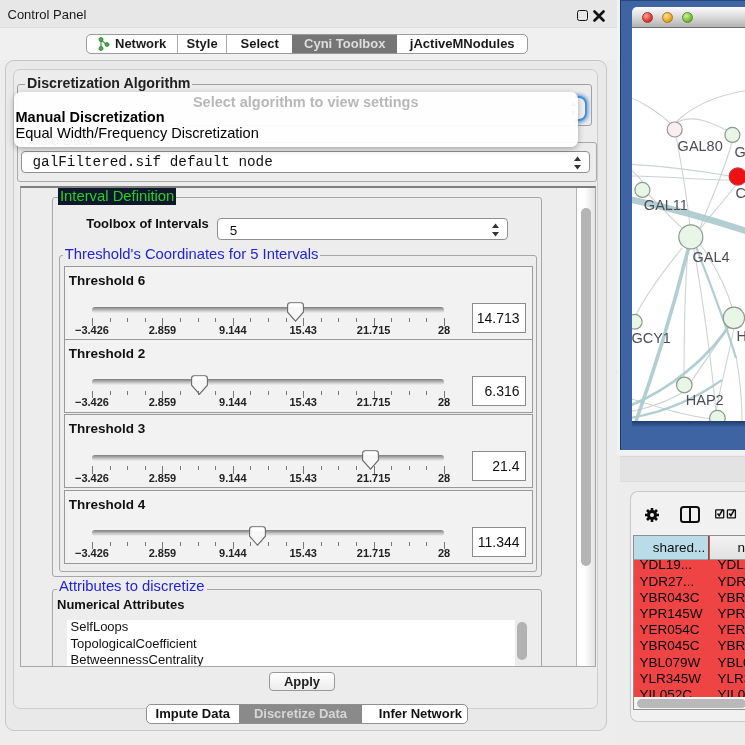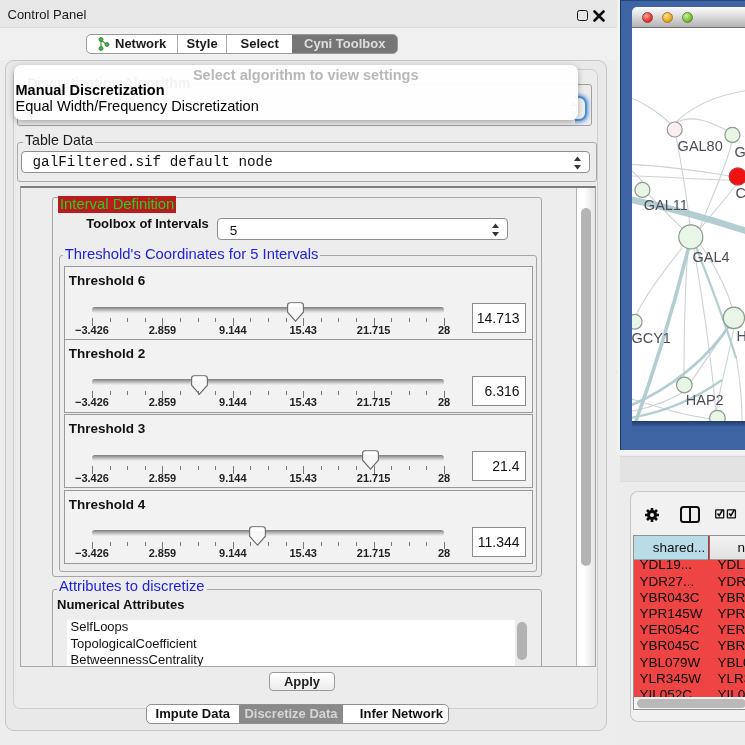--- a/index.html
+++ b/index.html
@@ -32,20 +32,21 @@
     <svg width="14" height="16" viewBox="0 0 14 16" style="margin-right:4px;">
       <path d="M4 4 L9 8 M4 4 L4 12" stroke="#3c9e3c" stroke-width="1.2" fill="none"></path>
       <circle cx="4" cy="3.5" r="2" fill="#49b049" stroke="#2c7a2c" stroke-width="0.8"></circle>
       <circle cx="10" cy="8.5" r="2" fill="#49b049" stroke="#2c7a2c" stroke-width="0.8"></circle>
       <circle cx="4" cy="12.5" r="2" fill="#49b049" stroke="#2c7a2c" stroke-width="0.8"></circle>
     </svg>
     Network</div>
   <div style="width:49.6px;display:flex;align-items:center;justify-content:center;border-right:1px solid #aaa;">Style</div>
   <div style="width:64.6px;display:flex;align-items:center;justify-content:center;">Select</div>
   <div style="width:105.5px;display:flex;align-items:center;justify-content:center;background:#767676;color:#dedede;">Cyni Toolbox</div>
+  <div style="width:129.5px;display:flex;align-items:center;justify-content:center;">jActiveMNodules</div>
 </div>
 
 <div class="abs" style="left:5px;top:60px;width:602px;height:671px;background:#e9e9e9;border:1px solid #c6c6c6;border-radius:9px;"></div>
 
 <div class="abs" style="left:12.5px;top:68.5px;width:585.5px;height:640.5px;background:#ececec;border:1px solid #cdcdcd;border-radius:7px;"></div>
 
 <div class="abs" style="left:16.5px;top:83.5px;width:575.5px;height:42.5px;border:1px solid #a0a0a0;border-radius:3px;"></div>
 <div class="abs" style="left:25px;top:74.5px;font-size:14.2px;line-height:16px;font-weight:bold;color:#222;background:#ececec;padding:0 2px;">Discretization Algorithm</div>
 
 <div class="abs" style="left:575px;top:90px;width:22px;height:40px;overflow:hidden;">
@@ -62,21 +63,21 @@
   <div class="abs" style="left:10.5px;top:1px;font-size:14.3px;line-height:19px;color:#111;">galFiltered.sif default node</div>
   <svg class="abs" style="right:7px;top:4px;" width="9" height="14" viewBox="0 0 9 14">
         <path d="M4.5 0.5 L8 5 L1 5 Z" fill="#333"></path>
         <path d="M4.5 13.5 L8 9 L1 9 Z" fill="#333"></path>
       </svg>
 </div>
 
 <div class="abs" id="scrollpane" style="left:20px;top:186px;width:576px;height:481px;background:#ededed;border:1px solid #a8a8a8;border-top:2px solid #7e7e7e;overflow:hidden;">
 
   <div class="abs" style="left:31px;top:9.4px;width:490px;height:379.6px;border:1px solid #a6a6a6;border-radius:3px;"></div>
-  <div class="abs" style="left:37px;top:0.3px;font-size:14.8px;line-height:17px;color:#25d025;background:#b91c1c;padding:0 2px;margin-top:8px;">Interval Definition</div>
+  <div class="abs" style="left:37px;top:0.3px;font-size:14.8px;line-height:17px;color:#25d025;background:#0f172a;padding:0 2px;">Interval Definition</div>
 
   <div class="abs" style="left:65.2px;top:27.9px;font-size:13px;line-height:16px;font-weight:bold;color:#111;">Toolbox of Intervals</div>
   <div class="abs" style="left:196px;top:30px;width:291px;height:22px;background:#fff;border:1px solid #8f8f8f;border-radius:4px;">
     <div class="abs" style="left:11.7px;top:1.5px;font-size:13.5px;line-height:19px;color:#111;">5</div>
     <svg class="abs" style="right:7px;top:3.5px;" width="9" height="14" viewBox="0 0 9 14">
           <path d="M4.5 0.5 L8 5 L1 5 Z" fill="#333"></path>
           <path d="M4.5 13.5 L8 9 L1 9 Z" fill="#333"></path>
         </svg>
   </div>
 
@@ -246,29 +247,29 @@
   <div class="abs" style="left:496px;top:434px;width:10px;height:38px;background:#b2b2b2;border-radius:5px;"></div>
 </div>
 
 <div class="abs" style="left:576px;top:188px;width:19px;height:478px;background:linear-gradient(90deg,#fdfdfd,#ffffff 40%,#e3e3e3);border-left:1px solid #b5b5b5;"></div>
 <div class="abs" style="left:580.5px;top:208px;width:10px;height:358px;background:#b4b4b4;border-radius:5px;"></div>
 
 <div class="abs" style="left:269px;top:672px;width:66px;height:19px;background:linear-gradient(#ffffff,#ececec);border:1px solid #999;border-radius:4px;text-align:center;line-height:17.5px;font-size:13px;font-weight:bold;color:#222;">Apply</div>
 
 <div class="abs" id="bottabs" style="left:145.5px;top:703.5px;height:20.5px;display:flex;background:#fff;border:1px solid #8f8f8f;border-radius:5px;overflow:hidden;font-size:13px;font-weight:bold;color:#111;">
   <div style="width:92.5px;display:flex;align-items:center;justify-content:center;">Impute Data</div>
-  <div style="width:104px;display:flex;align-items:center;justify-content:center;background:#8a8a8a;color:#d6d6d6;">Discretize Data</div>
+  <div style="width:123px;display:flex;align-items:center;justify-content:center;background:#8a8a8a;color:#d6d6d6;">Discretize Data</div>
   <div style="width:104.8px;display:flex;align-items:center;justify-content:center;padding-left:12px;">Infer Network</div>
 </div>
 
 <svg class="abs" style="left:615.5px;top:369px;" width="5" height="7" viewBox="0 0 5 7">
       <path d="M0.5 3.5 L4.5 0.5 L4.5 6.5 Z" fill="#555" opacity="0.85"></path>
     </svg>
 
-<div class="abs" id="popup" style="left:14px;top:65px;width:563.5px;height:55px;background:rgba(255,255,255,0.94);border-radius:7px;box-shadow:0 2px 6px rgba(0,0,0,0.3);">
+<div class="abs" id="popup" style="left:14px;top:92px;width:563.5px;height:55px;background:rgba(255,255,255,0.94);border-radius:7px;box-shadow:0 2px 6px rgba(0,0,0,0.3);">
   <div class="abs" style="left:0;top:2.1px;width:100%;text-align:center;font-size:14.5px;line-height:17px;font-weight:bold;color:#b8b8b8;transform:translateX(10px);">Select algorithm to view settings</div>
   <div class="abs" style="left:1.5px;top:16.8px;font-size:14.5px;line-height:17px;font-weight:bold;color:#000;">Manual Discretization</div>
   <div class="abs" style="left:1.5px;top:33.2px;font-size:14.6px;line-height:17px;color:#000;">Equal Width/Frequency Discretization</div>
 </div>
 
 <div class="abs" style="left:617px;top:0;width:128px;height:455px;background:#f2f2f2;"></div>
 <div class="abs" style="left:620px;top:0;width:125px;height:450px;background:#3e64a4;border-left:1.5px solid #1c3a68;border-top:1.5px solid #27477a;"></div>
 <div class="abs" style="left:632px;top:6.5px;width:113px;height:21px;background:linear-gradient(180deg,#fbfbfb,#dedede 45%,#b3b3b3);border-bottom:1px solid #6e6e6e;border-top-left-radius:5px;">
   <div class="tl" style="left:10.2px;background:radial-gradient(circle at 35% 30%,#f6a9a4,#e5433c 55%,#b01c14);border-color:#a03730;"></div>
   <div class="tl" style="left:29.7px;background:radial-gradient(circle at 35% 30%,#fbe0a2,#eaaf2d 55%,#c07f10);border-color:#a87b1e;"></div>

